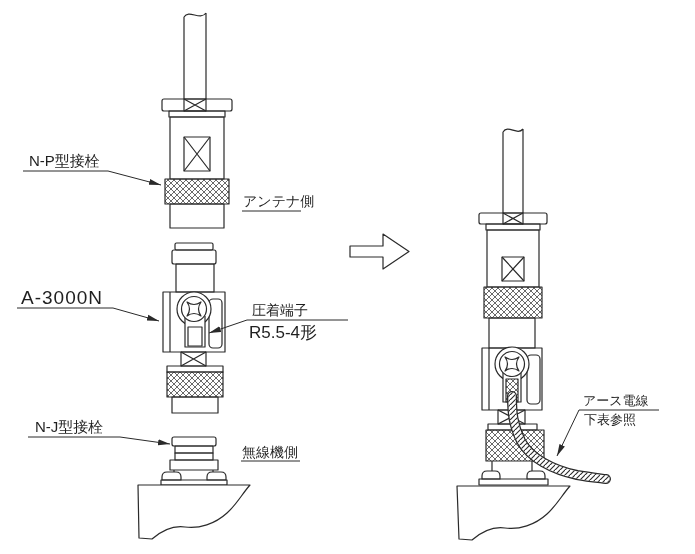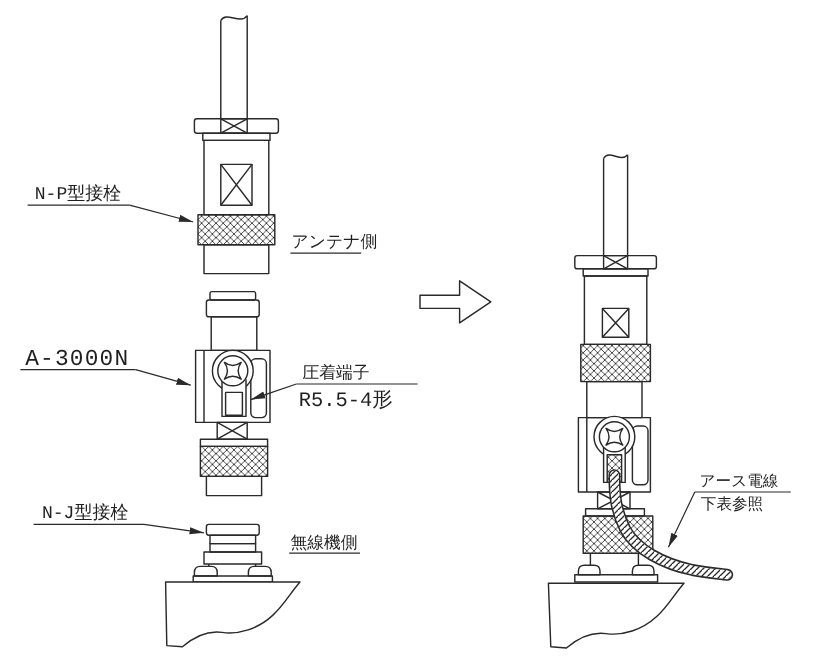--- a/index.html
+++ b/index.html
@@ -1,18 +1,18 @@
 <!DOCTYPE html>
 <html style="--background: #ffffff; --line: #2a2a2a; --text: #1f1f1f;"><head>
 <meta charset="utf-8">
 <style>
   :root { --background:#ffffff; --line:#2a2a2a; --text:#1f1f1f; }
   html,body { margin:0; padding:0; background:var(--background); }
   .stage { position:relative; width:642px; height:554px; background:var(--background);
-           font-family:Liberation Mono, monospace; }
+           font-family:Liberation Sans, sans-serif; }
   svg { display:block; }
   .ln { stroke:var(--line); stroke-width:1.2; fill:none; stroke-linejoin:round; }
   .thin { stroke-width:1; }
   .fw { fill:var(--background); }
   .knurl { fill:url(#knurl); }
   .patline { stroke:var(--line); stroke-width:0.7; }
   .ropeline { stroke:var(--line); stroke-width:1.1; }
   .ropewhite { stroke:var(--background); fill:none; }
   .ropepat { stroke:url(#rope); fill:none; }
   .arwfill { fill:var(--line); stroke:none; }

